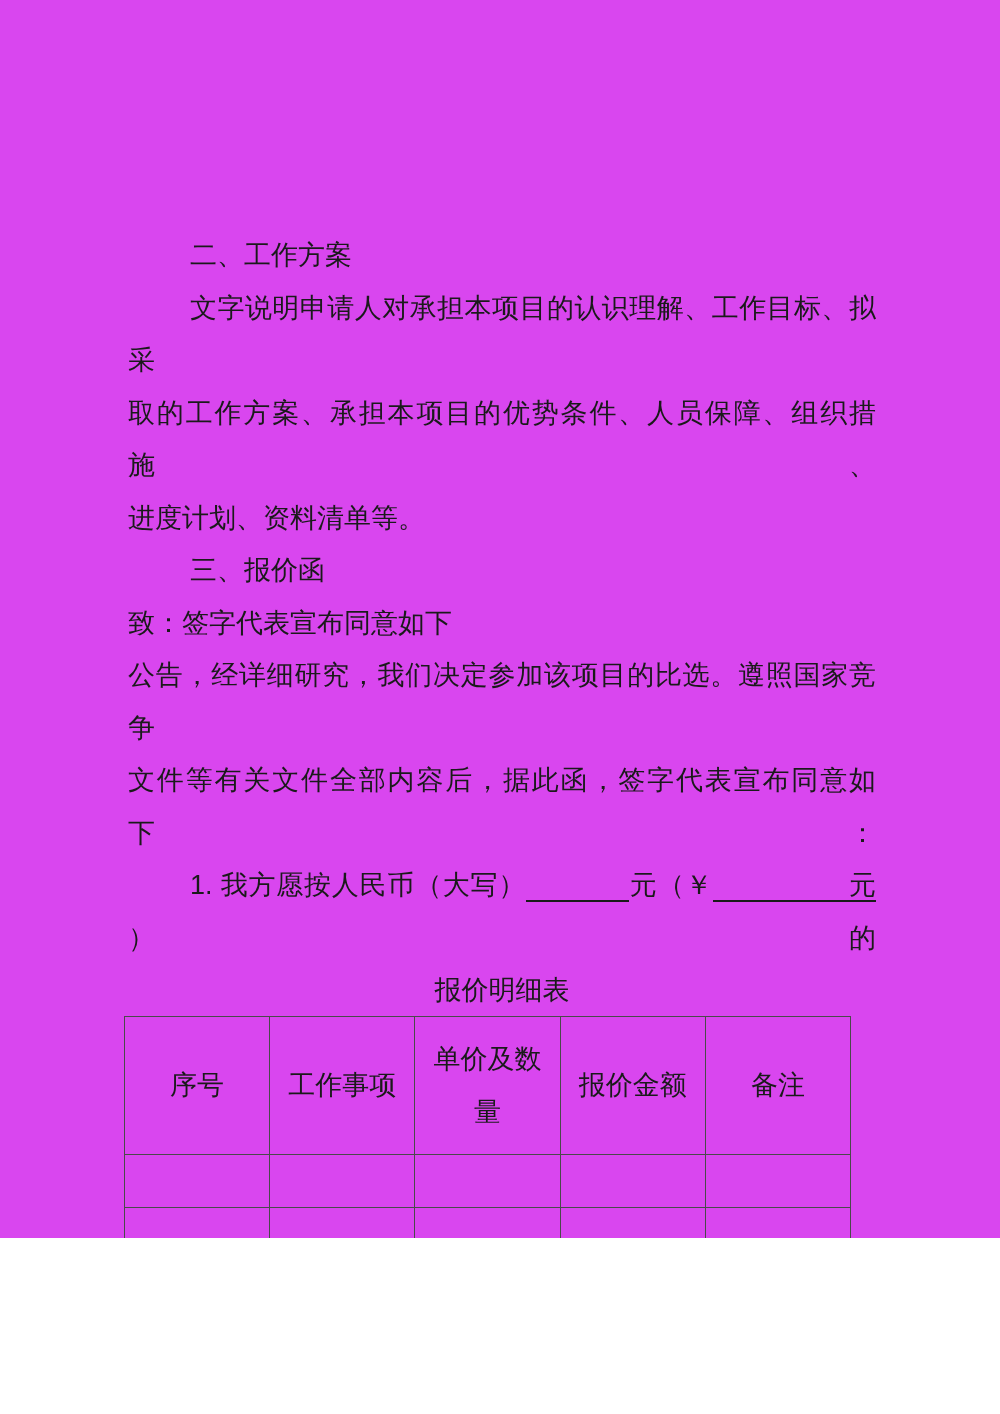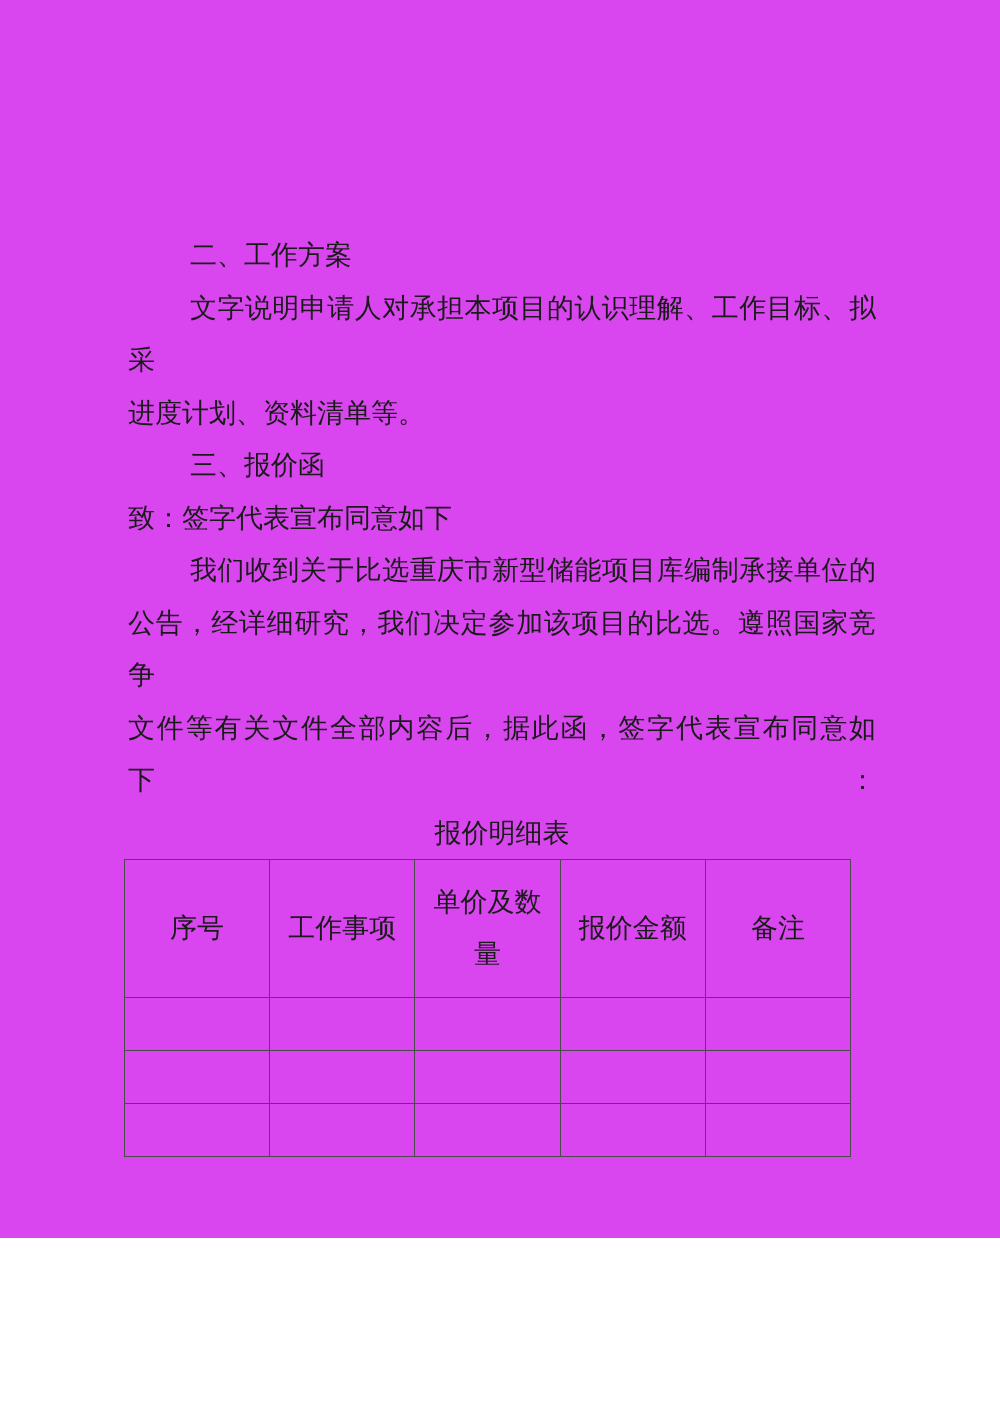--- a/index.html
+++ b/index.html
@@ -54,28 +54,31 @@
   table.quote tbody td { height: 53px; }
 </style>
 </head>
 <body>
 
 <div class="page">
   <div class="content">
 
     <div class="ln indent">二、工作方案</div>
     <div class="ln just indent">文字说明申请人对承担本项目的认识理解、工作目标、拟采</div>
+    <div class="ln just">取的工作方案、承担本项目的优势条件、人员保障、组织措施、</div>
     <div class="ln">进度计划、资料清单等。</div>
 
     <div class="ln indent">三、报价函</div>
     <div class="ln">致：签字代表宣布同意如下</div>
-    <div class="ln just indent">我们收到关于比选重庆市新型储能项目库编制承接单位的</div>
     <div class="ln just">公告，经详细研究，我们决定参加该项目的比选。遵照国家竞争</div>
     <div class="ln just">文件等有关文件全部内容后，据此函，签字代表宣布同意如下：</div>
 
+    <div class="ln just indent">
+      <span>1. 我方愿按人民币（大写）</span><span class="uline w103">&nbsp;</span><span>元（￥</span><span class="uline pad74"><span>元</span></span><span>）的</span>
+    </div>
 
     <div class="table-title">报价明细表</div>
 
     <table class="quote">
       <colgroup>
         <col style="width:20%">
           <col style="width:20%">
           <col style="width:20%">
           <col style="width:20%">
           <col style="width:20%">

